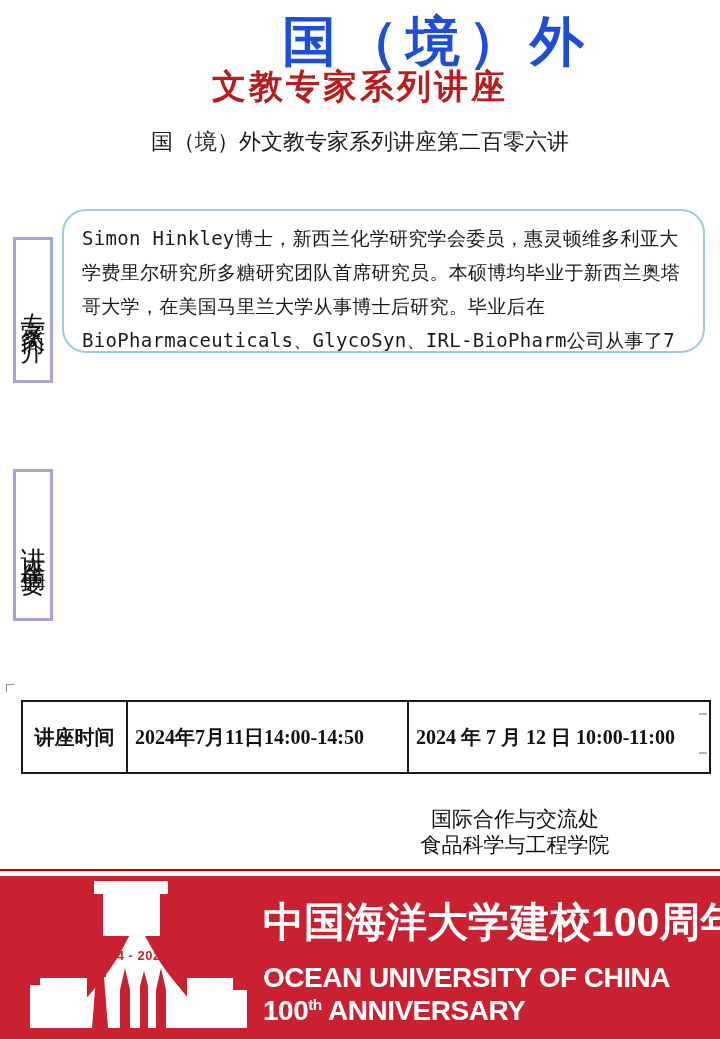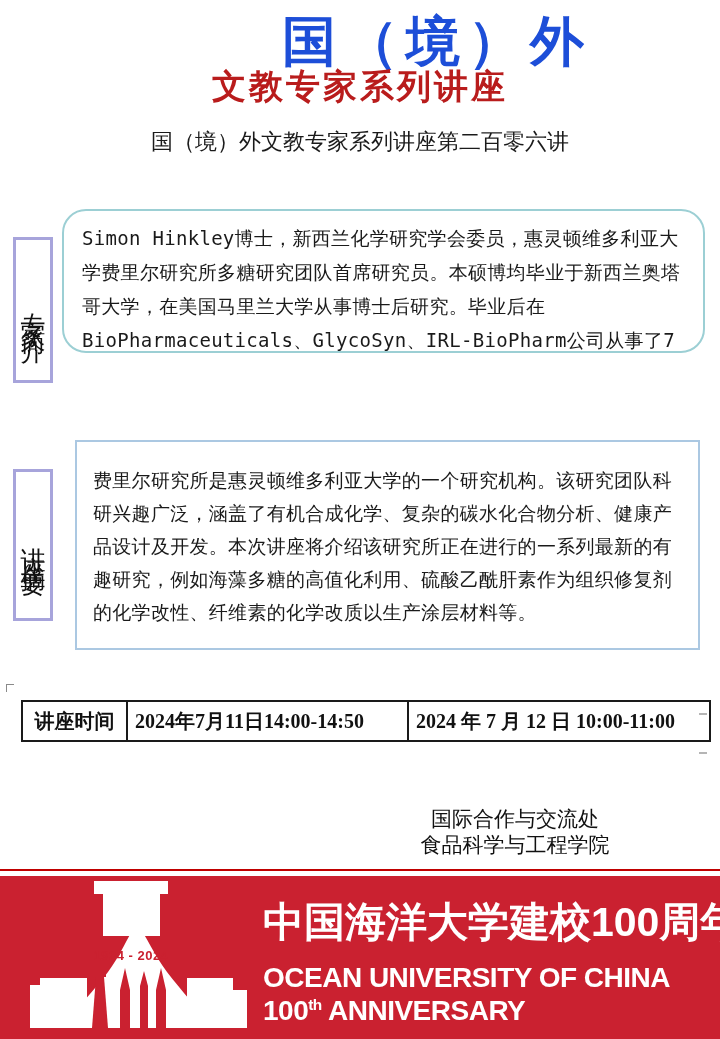--- a/index.html
+++ b/index.html
@@ -36,21 +36,21 @@
     padding:10px 18px 0 18px;line-height:34px;overflow:hidden;}
   #abstract-box{position:absolute;left:75px;top:440px;width:625px;height:210px;
     box-sizing:border-box;border:2px solid #ABC8E2;
     padding:22px 16px 0 16px;line-height:33px;overflow:hidden;}
 
   
   #schedule{position:absolute;left:21px;top:700px;width:664px;
     border-collapse:collapse;table-layout:fixed;}
   #schedule td{border:2px solid #1a1a1a;height:38px;
     font-weight:bold;font-size:20px;color:#111;
-    padding:0 4px;white-space:nowrap;overflow:hidden;}
+    padding:16px 4px;white-space:nowrap;overflow:hidden;}
   #schedule td.rowhead{width:95px;text-align:center;}
   #schedule td.c1{width:268px;padding-left:7px;margin-left:45px;}
   #schedule td.c2{width:289px;padding-left:7px;}
 
   .artifact{position:absolute;}
   #corner-mark{left:6px;top:684px;width:7px;height:7px;
     border-top:1px solid #8a8a8a;border-left:1px solid #8a8a8a;}
   .side-dash{width:8px;height:2px;background:#b5b5b5;left:699px;}
 
   
@@ -74,21 +74,20 @@
 <div id="page">
 
   <div class="logo-title">国（境）外</div>
   <div class="logo-sub">文教专家系列讲座</div>
   <div class="series-line">国（境）外文教专家系列讲座第二百零六讲</div>
 
   <div class="vlabel" id="expert-label">专家简介</div>
   <div class="body-text" id="expert-box">Simon Hinkley博士，新西兰化学研究学会委员，惠灵顿维多利亚大学费里尔研究所多糖研究团队首席研究员。本硕博均毕业于新西兰奥塔哥大学，在美国马里兰大学从事博士后研究。毕业后在BioPharmaceuticals、GlycoSyn、IRL-BioPharm公司从事了7年的药品研发工程师。其研究专长包括对多糖的复杂结构进行表征及功能产物研发。发表相关SCI 论文60余篇，授权并转化专利4项。</div>
 
   <div class="vlabel" id="abstract-label">讲座摘要</div>
-  <div class="body-text" id="abstract-box">费里尔研究所是惠灵顿维多利亚大学的一个研究机构。该研究团队科研兴趣广泛，涵盖了有机合成化学、复杂的碳水化合物分析、健康产品设计及开发。本次讲座将介绍该研究所正在进行的一系列最新的有趣研究，例如海藻多糖的高值化利用、硫酸乙酰肝素作为组织修复剂的化学改性、纤维素的化学改质以生产涂层材料等。</div>
 
   <div class="artifact" id="corner-mark"></div>
   <div class="artifact side-dash" style="top:713px;"></div>
   <div class="artifact side-dash" style="top:752px;"></div>
 
   <table id="schedule">
     <tbody>
         <tr>
       <td class="rowhead">讲座时间</td>
       <td class="c1">2024年7月11日14:00-14:50</td>

